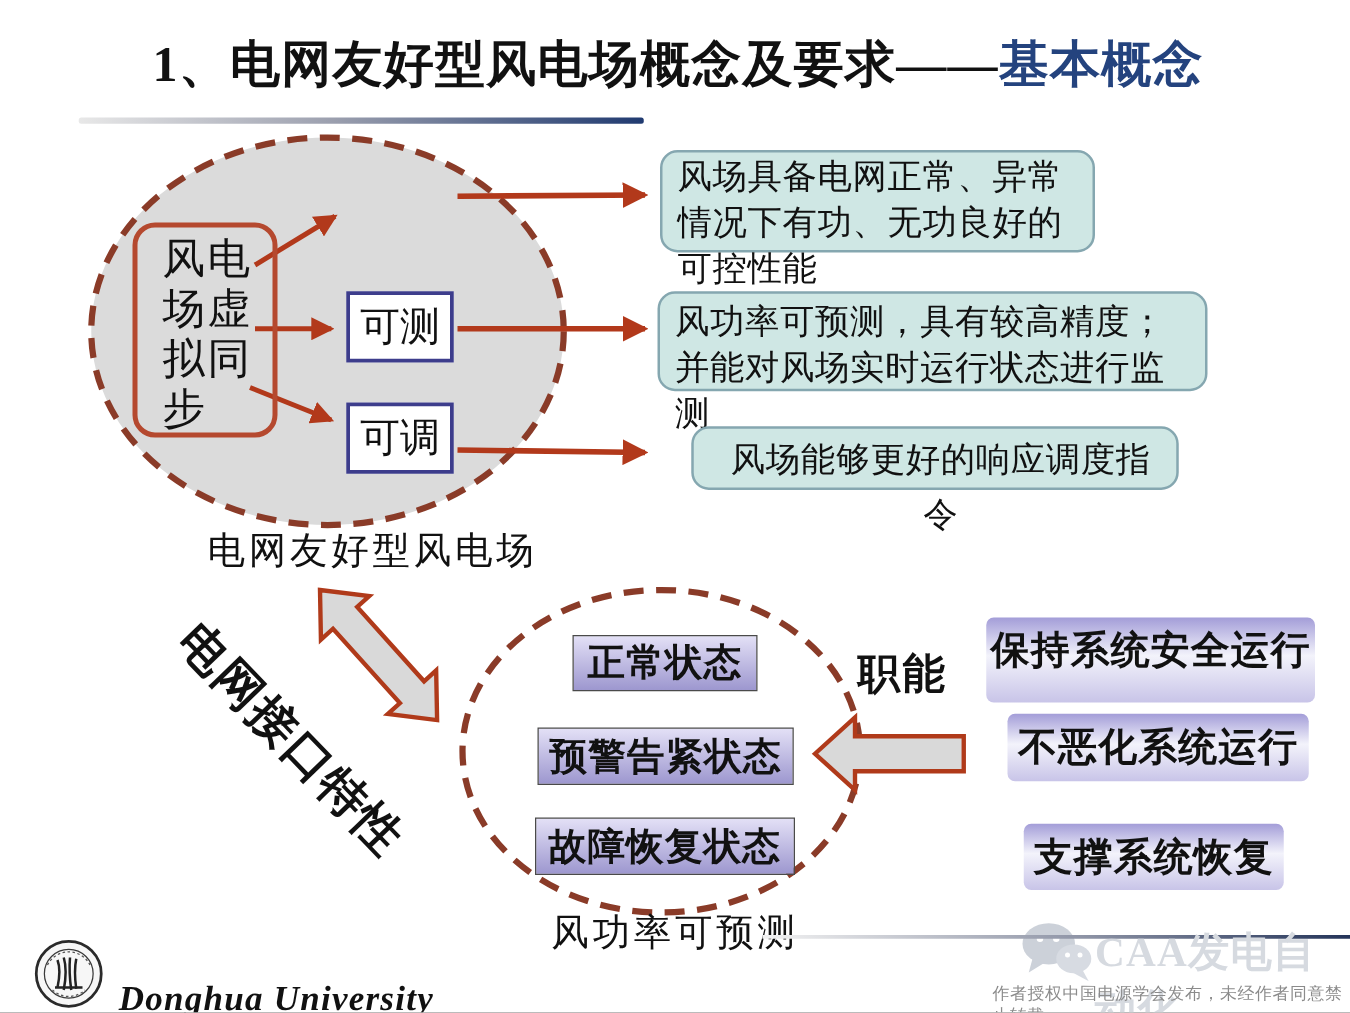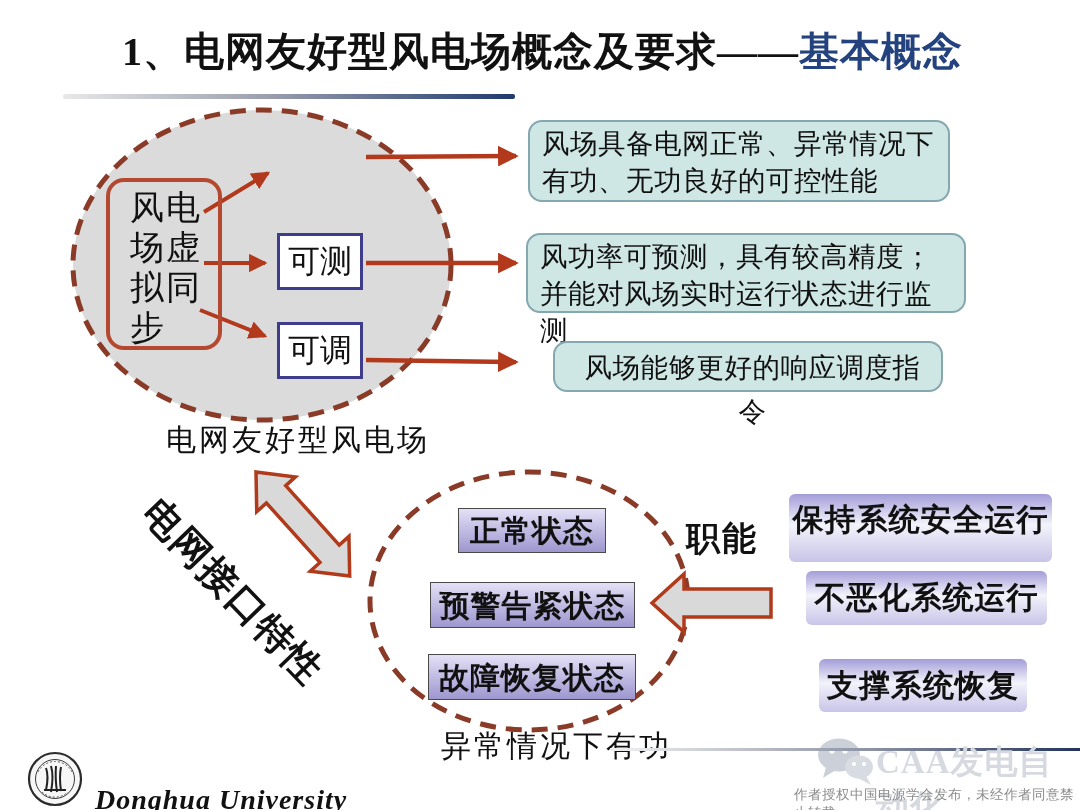--- a/index.html
+++ b/index.html
@@ -25,21 +25,21 @@
   
   .cap{left:277px; width:86px; height:57px; box-sizing:border-box; background:#fff;
     border:3px solid var(--cap-box-border,#3d3d8c); font-size:32px; line-height:50px;
     text-align:center;}
   .cap1{top:143px;} .cap2{top:233px;} .cap3{top:322px;}
 
   
   .desc{box-sizing:border-box; background:var(--desc-fill,#cfe7e4);
     border:2px solid var(--desc-border,#85a7b0); border-radius:14px;
     font-size:27.5px; line-height:37px; padding:3px 12px; letter-spacing:0.5px;}
-  .desc1{left:528px; top:120px; width:422px; height:82px;}
+  .desc1{left:528px; top:120px; width:348px; height:82px;font-family:Liberation Mono, monospace;}
   .desc2{left:526px; top:233px; width:440px; height:80px;}
   .desc3{left:553px; top:341px; width:390px; height:51px; text-align:center; line-height:44px;padding-left:21px;}
 
   .caption1{left:166px; top:420px; font-size:30px; letter-spacing:3px;}
   .caption2{left:441px; top:726px; font-size:30px; letter-spacing:3px;}
 
   .link-label{left:168px; top:488px; font-size:38px; font-weight:bold; letter-spacing:2px;
     transform:rotate(46deg); transform-origin:0 0; white-space:nowrap;}
 
   
@@ -128,21 +128,21 @@
   <div class="txt desc desc1">风场具备电网正常、异常情况下有功、无功良好的可控性能</div>
   <div class="txt desc desc2">风功率可预测，具有较高精度；并能对风场实时运行状态进行监测</div>
   <div class="txt desc desc3">风场能够更好的响应调度指令</div>
 
   <div class="txt caption1">电网友好型风电场</div>
   <div class="txt link-label">电网接口特性</div>
 
   <div class="txt state state1">正常状态</div>
   <div class="txt state state2">预警告紧状态</div>
   <div class="txt state state3">故障恢复状态</div>
-  <div class="txt caption2">异常情况下有功</div>
+  <div class="txt caption2">风功率可预测</div>
   <div class="txt role">职能</div>
 
   <div class="txt func func1">保持系统安全运行</div>
   <div class="txt func func2">不恶化系统运行</div>
   <div class="txt func func3">支撑系统恢复</div>
 
   <div class="abs footer-rule"></div>
   <div class="txt uni-name">Donghua University</div>
   <div class="txt caa">CAA发电自动化</div>
   <div class="txt notice">作者授权中国电源学会发布，未经作者同意禁止转载</div>

